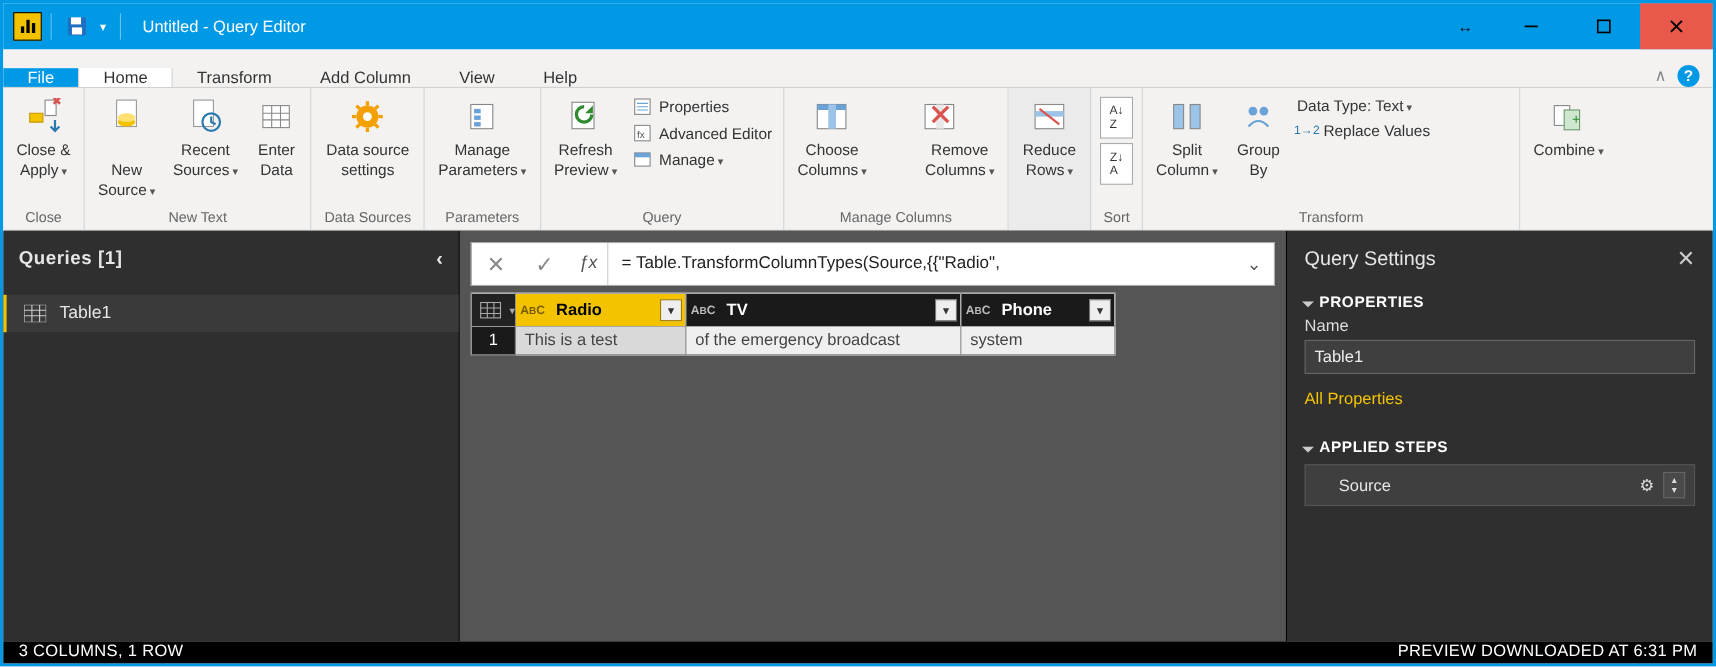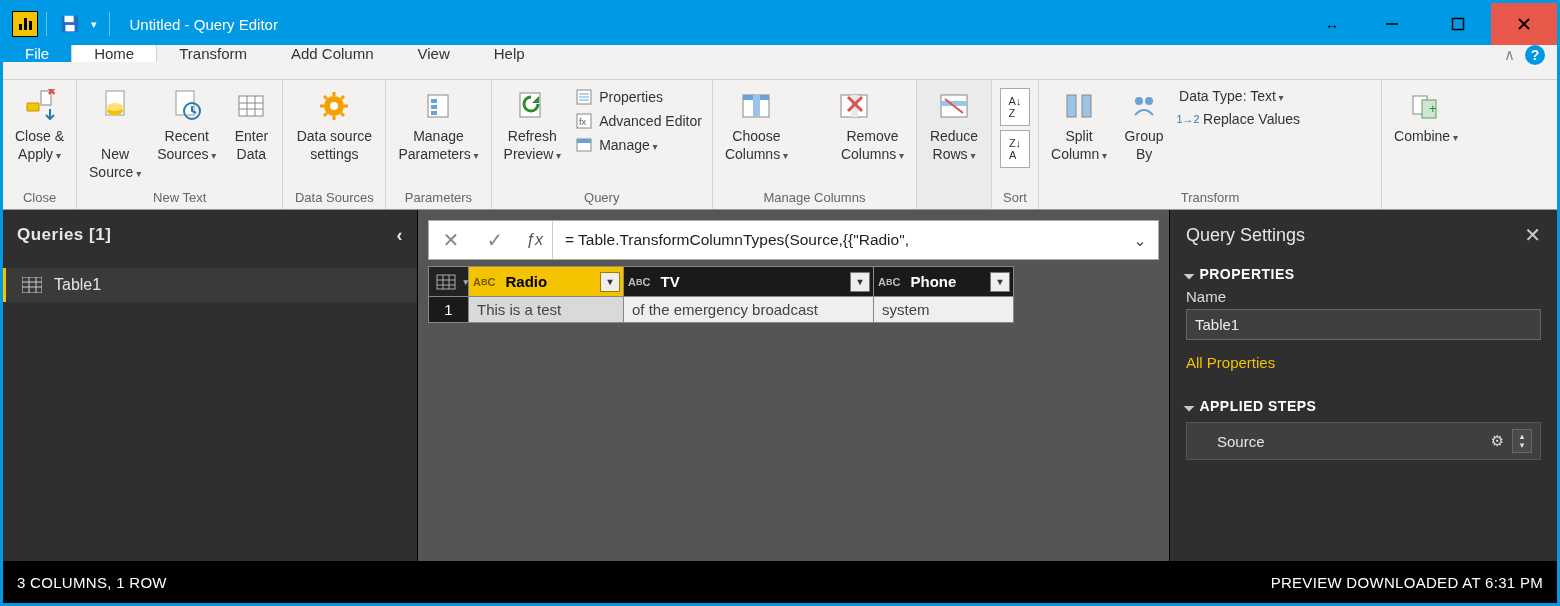--- a/index.html
+++ b/index.html
@@ -33,21 +33,21 @@
 .titlebar .resize-hint { color:#000; padding: 0 20px; font-size: 14px; }
 .win-controls { display: flex; height: 100%; }
 .win-controls .btn {
   width: 66px; display: flex; align-items: center; justify-content: center;
   color: #000; font-size: 15px; cursor: default;
 }
 .win-controls .btn.close { background: #e8594c; }
 
 
 .menubar {
-  height: 35px; background: #f3f2f1; display: flex; align-items: flex-start;
+  height: 35px; background: #f3f2f1; display: flex; align-items: flex-end;
   border-bottom: 1px solid #d0d0d0; font-size: 15px;
   position: relative;
 }
 .menubar .tab {
   padding: 0 22px; display: flex; align-items: center; color: #333; cursor: default;
 }
 .menubar .tab.file { background: #0099e6; color: #fff; }
 .menubar .tab.active { background: #fff; border-left:1px solid #d0d0d0; border-right:1px solid #d0d0d0; }
 .menubar .right { margin-left: auto; display:flex; align-items:center; gap:10px; padding-right:12px;}
 .menubar .help-icon {
@@ -163,22 +163,22 @@
 .steps { margin-top:8px; }
 .step-row {
   display:flex; align-items:center; background:#3f3f3f; border:1px solid #555;
   padding:6px 8px; font-size:15px; gap:8px;
 }
 .step-row .gear { margin-left:auto; color:#ddd; }
 .step-row .nav { border:1px solid #666; width:20px; height:24px; background:#4a4a4a; display:flex; flex-direction:column; align-items:center; justify-content:center; font-size:9px; line-height:1; color:#ddd;}
 
 
 .statusbar {
-  height: 42px; background:#000; color:#fff; font-size:15px;
-  display:flex; align-items:center; justify-content:space-between;
+  height: 20px; background:#000; color:#fff; font-size:15px;
+  display:flex; justify-content:space-between;
   padding:0 14px; letter-spacing:0.3px;
 }
 
 svg { display:block; }
 </style>
 </head>
 <body>
 
 <div class="window">
 

